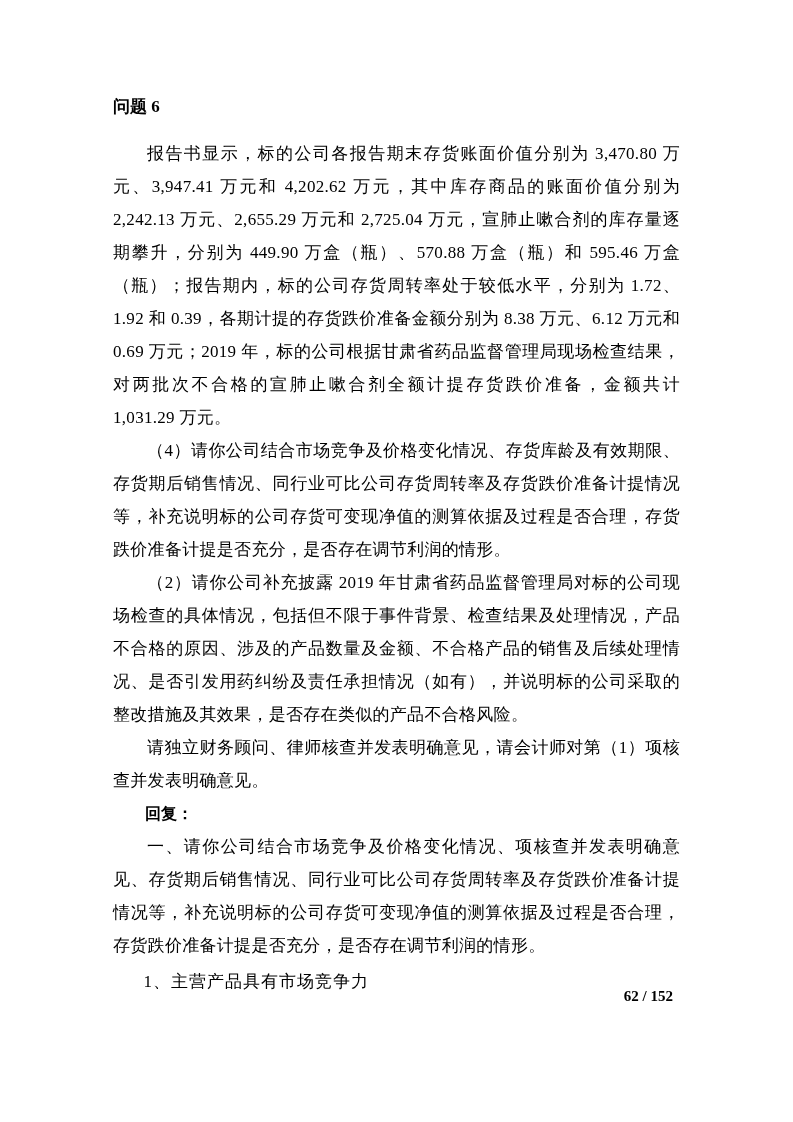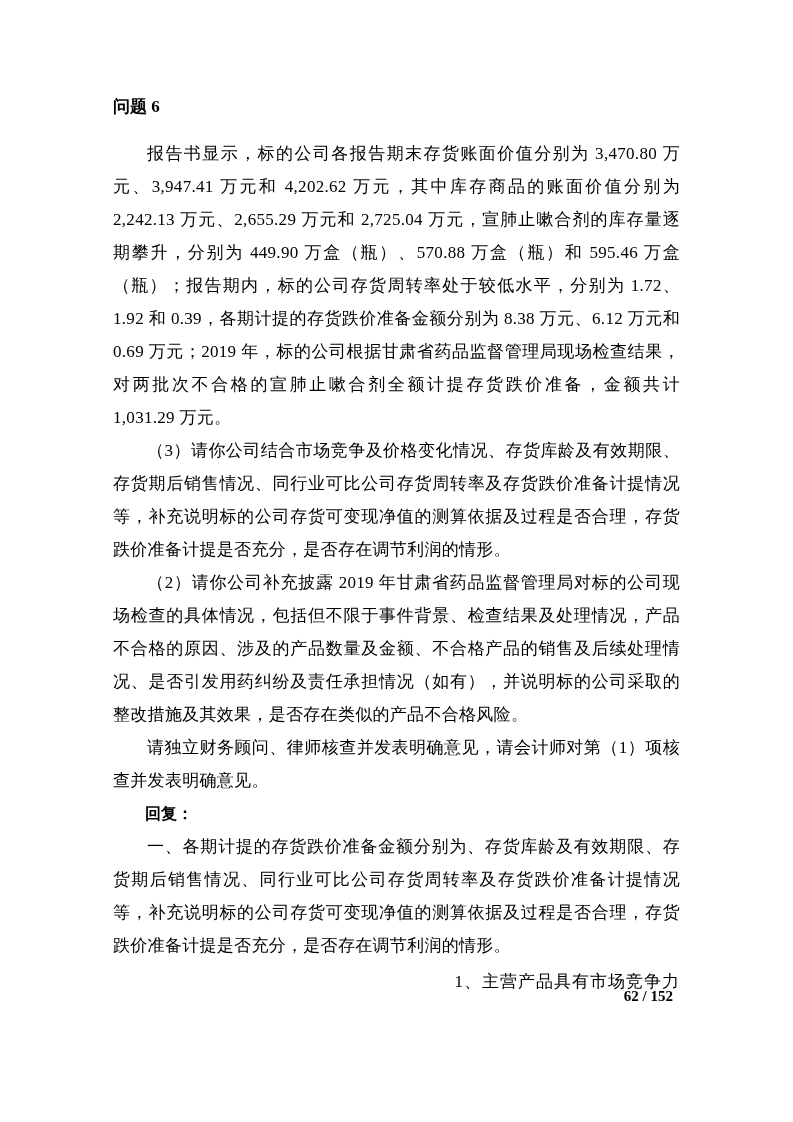--- a/index.html
+++ b/index.html
@@ -48,49 +48,48 @@
     font-weight: bold;
     text-indent: 2em;
   }
   .subsection-heading {
     margin: 3px 0 0 0;
     font-size: 17px;
     line-height: 33px;
     font-weight: normal;
     text-indent: 1.8em;
     letter-spacing: 1px;
-    text-align: right;
   }
   .page-number {
     position: absolute;
     top: 987px;
     right: 120px;
     font-size: 15px;
     line-height: 18px;
     font-weight: bold;
     font-family: "Liberation Serif", serif;
   }
 </style>
 </head>
 <body>
 
 <div class="page">
 
   <div class="q-title">问题 6</div>
 
   <p class="body-para">报告书显示，标的公司各报告期末存货账面价值分别为 3,470.80 万元、3,947.41 万元和 4,202.62 万元，其中库存商品的账面价值分别为 2,242.13 万元、2,655.29 万元和 2,725.04 万元，宣肺止嗽合剂的库存量逐期攀升，分别为 449.90 万盒（瓶）、570.88 万盒（瓶）和 595.46 万盒（瓶）；报告期内，标的公司存货周转率处于较低水平，分别为 1.72、1.92 和 0.39，各期计提的存货跌价准备金额分别为 8.38 万元、6.12 万元和 0.69 万元；2019 年，标的公司根据甘肃省药品监督管理局现场检查结果，对两批次不合格的宣肺止嗽合剂全额计提存货跌价准备，金额共计 1,031.29 万元。</p>
 
-  <p class="body-para">（3）请你公司结合市场竞争及价格变化情况、存货库龄及有效期限、存货期后销售情况、同行业可比公司存货周转率及存货跌价准备计提情况等，补充说明标的公司存货可变现净值的测算依据及过程是否合理，存货跌价准备计提是否充分，是否存在调节利润的情形。</p>
+  <p class="body-para">（4）请你公司结合市场竞争及价格变化情况、存货库龄及有效期限、存货期后销售情况、同行业可比公司存货周转率及存货跌价准备计提情况等，补充说明标的公司存货可变现净值的测算依据及过程是否合理，存货跌价准备计提是否充分，是否存在调节利润的情形。</p>
 
   <p class="body-para">（2）请你公司补充披露 2019 年甘肃省药品监督管理局对标的公司现场检查的具体情况，包括但不限于事件背景、检查结果及处理情况，产品不合格的原因、涉及的产品数量及金额、不合格产品的销售及后续处理情况、是否引发用药纠纷及责任承担情况（如有），并说明标的公司采取的整改措施及其效果，是否存在类似的产品不合格风险。</p>
 
   <p class="body-para">请独立财务顾问、律师核查并发表明确意见，请会计师对第（1）项核查并发表明确意见。</p>
 
   <p class="reply-label">回复：</p>
 
-  <p class="body-para">一、各期计提的存货跌价准备金额分别为、存货库龄及有效期限、存货期后销售情况、同行业可比公司存货周转率及存货跌价准备计提情况等，补充说明标的公司存货可变现净值的测算依据及过程是否合理，存货跌价准备计提是否充分，是否存在调节利润的情形。</p>
+  <p class="body-para">一、请你公司结合市场竞争及价格变化情况、项核查并发表明确意见、存货期后销售情况、同行业可比公司存货周转率及存货跌价准备计提情况等，补充说明标的公司存货可变现净值的测算依据及过程是否合理，存货跌价准备计提是否充分，是否存在调节利润的情形。</p>
 
 
   <div class="subsection-heading">1、主营产品具有市场竞争力</div>
 
   <div class="page-number">62 / 152</div>
 
 </div>
 
 </body></html>

